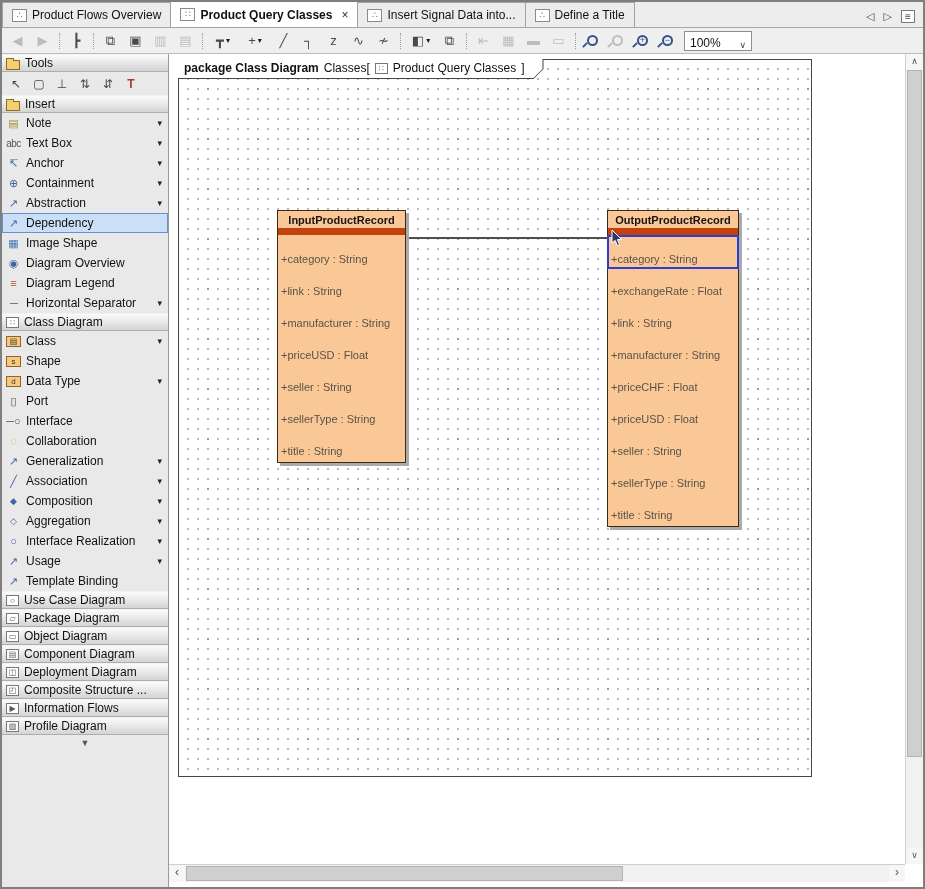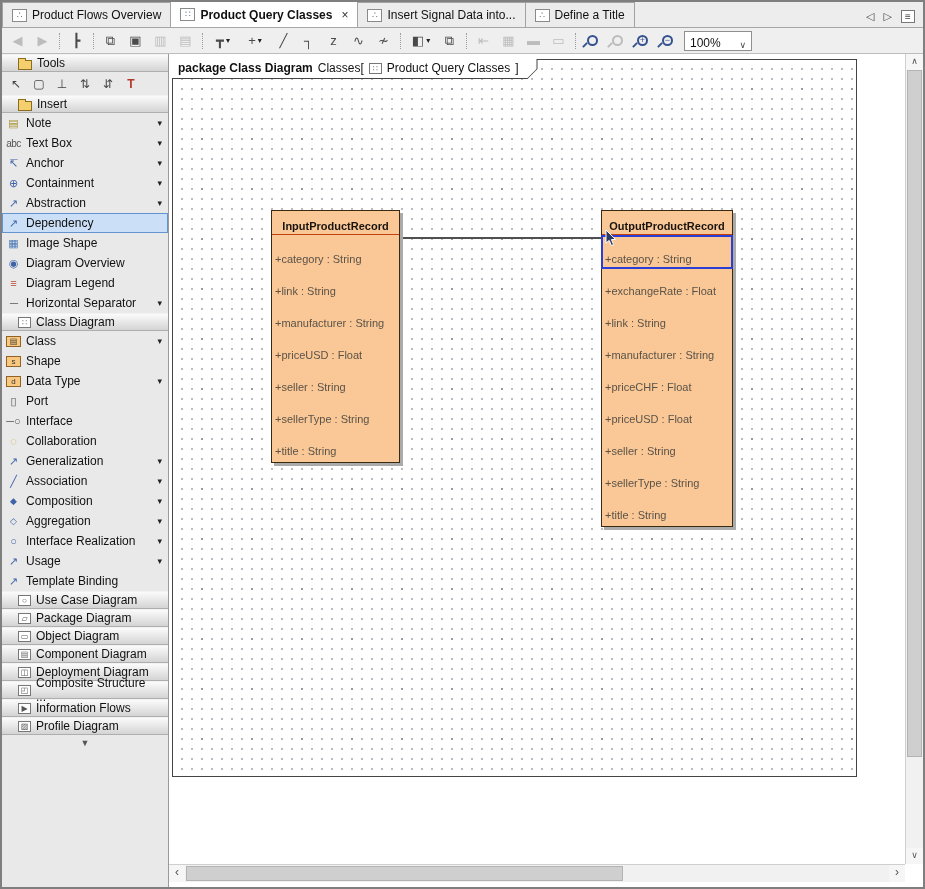--- a/index.html
+++ b/index.html
@@ -40,21 +40,21 @@
                       font-size:9px;line-height:7px;text-align:center;position:relative;}
   .tb-item.mag .glyph::after{content:"";position:absolute;left:-5px;bottom:-4px;width:2px;height:6px;
                              background:currentColor;transform:rotate(45deg);}
   .combo{width:68px;height:20px;background:#fff;border:1px solid #8f8f8f;display:flex;align-items:flex-end;
          justify-content:space-between;font-size:12px;padding:0 5px;margin-left:4px;color:#111;}
   .combo .caret{font-size:9px;color:#444;}
 
   
   .sidebar{position:absolute;left:0;top:52px;width:167px;bottom:0;background:#e9e9e9;
            border-right:1px solid #9a9a9a;overflow:hidden;font-size:12px;}
-  .sec-header{height:18px;display:flex;align-items:center;gap:5px;padding:0 16px;
+  .sec-header{height:18px;display:flex;align-items:center;gap:5px;padding:0 4px;
               background:linear-gradient(#fbfbfb,#d4d4d4);border-top:1px solid #f2f2f2;
               border-bottom:1px solid #aeaeae;color:#111;}
   .folder{width:14px;height:10px;background:#f3d06d;border:1px solid #8c6d1f;position:relative;margin-top:3px;flex:none;}
   .folder::before{content:"";position:absolute;top:-3px;left:-1px;width:6px;height:2px;background:#f3d06d;
                   border:1px solid #8c6d1f;border-bottom:none;}
   .mini-icon{width:13px;height:11px;border:1px solid #777;background:#fff;font-size:8px;line-height:10px;
              text-align:center;color:#555;flex:none;}
   .tool-strip{height:23px;display:flex;align-items:center;gap:9px;padding:0 7px;color:#444;font-size:12px;}
   .tool-btn{width:14px;text-align:center;}
   .tool-btn.red{color:#b3392b;font-weight:bold;}
@@ -71,36 +71,36 @@
   .pal-icon[data-name="class-icon"],.pal-icon[data-name="signal-icon"],.pal-icon[data-name="data-type-icon"]{
       background:#f8c87e;border:1px solid #936226;height:11px;line-height:9px;font-size:8px;color:#333;margin-top:1px;}
   .pal-icon[data-name="port-icon"],.pal-icon[data-name="interface-icon"]{color:#555;}
   .pal-icon[data-name="composition-icon"],.pal-icon[data-name="aggregation-icon"]{font-size:9px;}
   .pal-caret{margin-left:auto;font-size:9px;color:#222;visibility:hidden;}
   .pal-item.has-caret .pal-caret{visibility:visible;}
   .more-btn{height:16px;display:flex;align-items:center;justify-content:center;font-size:9px;color:#555;}
 
   
   .canvas{position:absolute;left:167px;top:52px;width:736px;height:810px;background:#fff;overflow:hidden;}
-  .frame{position:absolute;left:3px;top:5px;width:685px;height:718px;border:1px solid #454545;
+  .frame{position:absolute;left:9px;top:5px;width:634px;height:718px;border:1px solid #454545;
          background-image:
            radial-gradient(#949aa2 1.3px, transparent 1.5px),
            radial-gradient(#b7bcc2 0.8px, transparent 1px);
          background-size:50px 50px,10px 10px;
          background-position:4px 4px,4px 4px;}
   .ftab{position:absolute;left:-1px;top:-1px;background:#454545;display:inline-block;
         clip-path:polygon(0 0,100% 0,100% calc(100% - 10px),calc(100% - 10px) 100%,0 100%);}
   .ftab-in{margin:0 1px 1px 0;background:#fff;display:flex;align-items:center;gap:5px;
            padding:2px 18px 3px 6px;font-size:12px;color:#111;
            clip-path:polygon(0 0,100% 0,100% calc(100% - 9px),calc(100% - 9px) 100%,0 100%);}
   .ftab-kw{font-weight:bold;}
   .connector{position:absolute;left:227px;top:177px;width:201px;height:0;border-top:2px solid #4f4f4f;}
   .uml-class{position:absolute;background:#fac896;border:1px solid #3a2a12;box-shadow:3px 3px 0 #ababab;
              font-size:11px;color:#5a5248;}
-  .uml-title{font-weight:bold;text-align:center;color:#191410;padding:9px 2px 2px;border-bottom:1px solid #c2410c;}
+  .uml-title{font-weight:bold;text-align:center;color:#191410;padding:3px 2px 2px;border-bottom:7px solid #c2410c;}
   .uml-attrs{padding:1px 0 2px;}
   .attr{height:15px;line-height:15px;padding:16px 3px;white-space:nowrap;overflow:hidden;}
   .attr.selected{outline:2px solid #2b3fd6;outline-offset:-1px;}
   #class-input{left:98px;top:150px;width:129px;}
   #class-output{left:428px;top:150px;width:132px;}
   .cursor{position:absolute;left:432px;top:170px;width:13px;height:18px;z-index:5;}
 
   
   .vsb{position:absolute;left:903px;top:52px;width:18px;height:810px;background:#f1f1f1;border-left:1px solid #cfcfcf;}
   .vsb .sb-btn{position:absolute;left:0;width:17px;height:16px;background:#f6f6f6;color:#555;font-size:9px;

